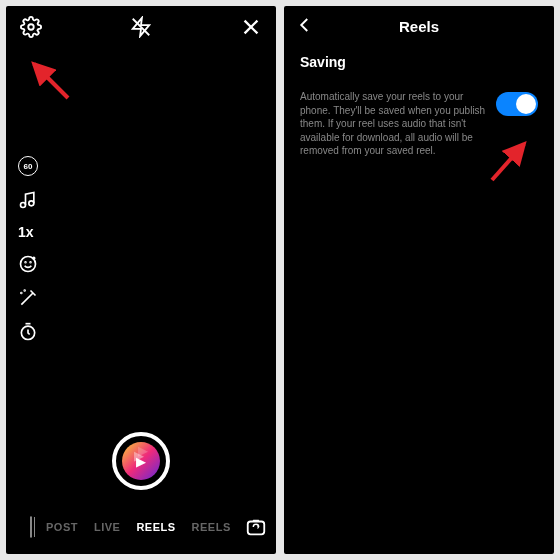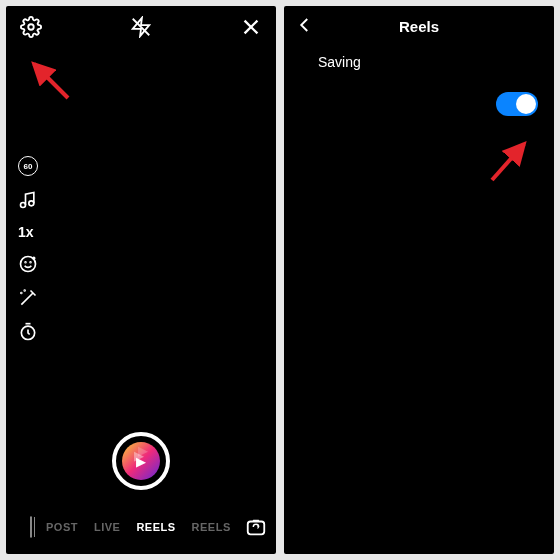--- a/index.html
+++ b/index.html
@@ -115,23 +115,23 @@
     align-items:center;
     justify-content:center;
     font-size: 15px;
     font-weight:600;
   }
   .back {
     position:absolute; left:12px; top:10px;
   }
   .back svg{ width:18px; height:18px; }
   .section {
-    padding: 8px 34px 14px;
+    padding: 8px 16px 14px;
     font-size: 14px;
-    font-weight: 400;
+    font-weight: 700;
   }
   .setting-row {
     padding: 6px 16px;
     display:flex;
     align-items:flex-start;
     gap: 10px;
   }
   .setting-text { flex:1; }
   .setting-title { font-size: 14px; font-weight:500; margin-bottom:4px; }
   .setting-desc { font-size: 10px; line-height: 1.35; color:#888; }
@@ -259,20 +259,21 @@
           <polyline points="15 4 7 12 15 20"></polyline>
         </svg>
     </span>
     <span>Reels</span>
   </div>
 
   <div class="section">Saving</div>
 
   <div class="setting-row">
     <div class="setting-text">
+      <div class="setting-desc">Automatically save your reels to your phone. They'll be saved when you publish them. If your reel uses audio that isn't available for download, all audio will be removed from your saved reel.</div>
     </div>
     <div class="toggle"></div>
   </div>
 
   <div class="arrow" style="right:20px; top:132px;">
     <svg width="50" height="50">
         <defs>
           <marker id="ah2" markerWidth="6" markerHeight="6" refX="5" refY="3" orient="auto">
             <polygon points="0 0, 6 3, 0 6" fill="#e3242b"></polygon>
           </marker>

